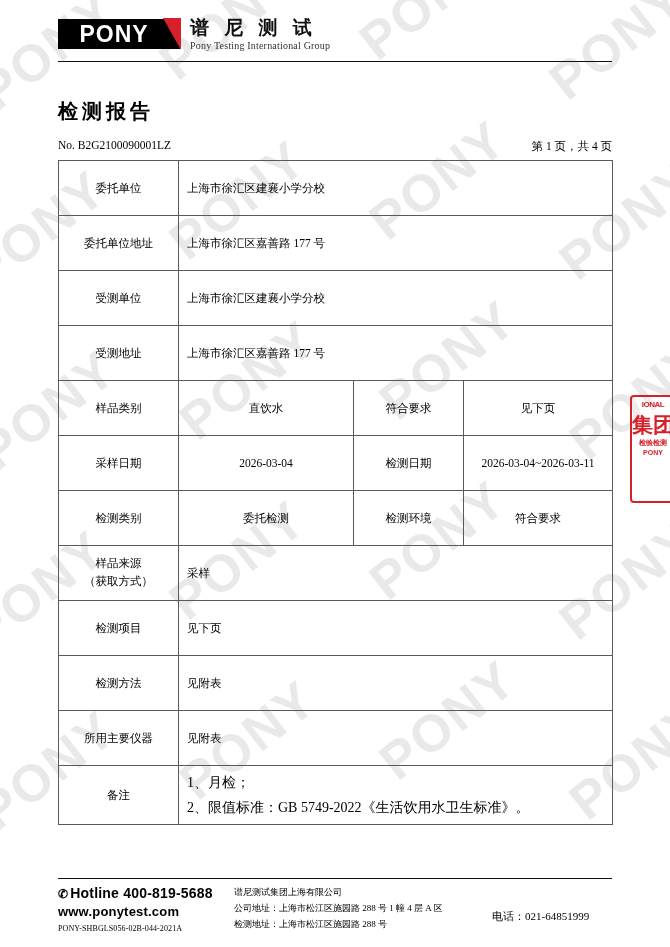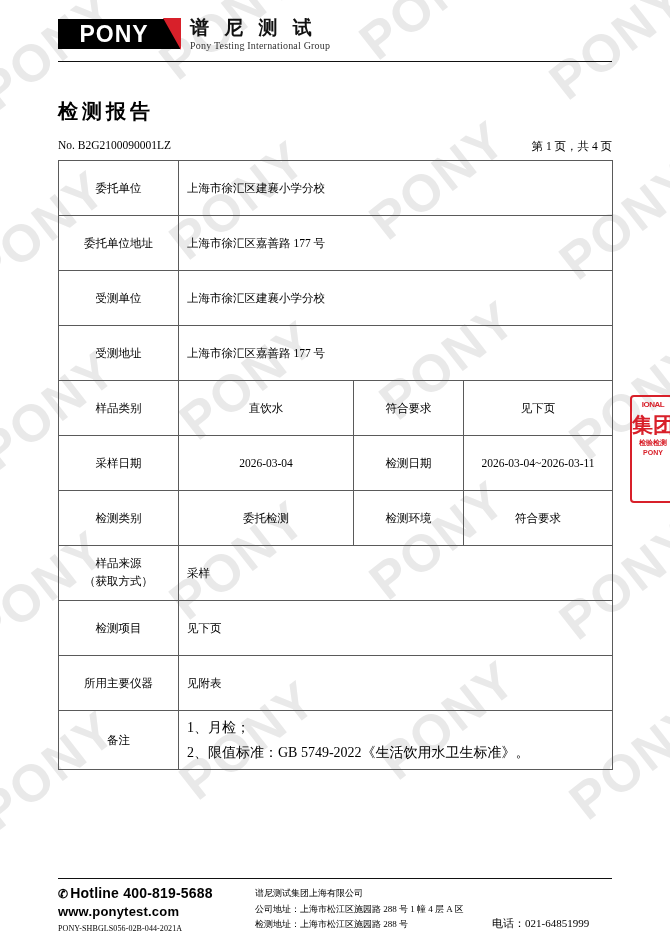--- a/index.html
+++ b/index.html
@@ -171,23 +171,22 @@
     bottom: 14px;
     z-index: 3;
   }
   .hr-bot {
     border: 0;
     border-top: 1.6px solid #111;
     margin: 0 0 6px 0;
   }
   .footer-grid {
     display: flex;
-    align-items: flex-end;
+    align-items: center;
     justify-content: space-between;
-    gap: 21px;
   }
   .f-left {
     width: 170px;
   }
   .hotline {
     font-family: "Liberation Sans", sans-serif;
     font-weight: 700;
     font-size: 14px;
     letter-spacing: .2px;
     white-space: nowrap;
@@ -347,20 +346,24 @@
             <div>（获取方式）</div>
           </div>
         </td>
         <td class="val-l tall2" colspan="3">采样</td>
       </tr>
       <tr>
         <td class="label tall">检测项目</td>
         <td class="val-l tall" colspan="3">见下页</td>
       </tr>
       <tr>
+        <td class="label tall">检测方法</td>
+        <td class="val-l tall" colspan="3">见附表</td>
+      </tr>
+      <tr>
         <td class="label tall">所用主要仪器</td>
         <td class="val-l tall" colspan="3">见附表</td>
       </tr>
       <tr>
         <td class="label tall2">备注</td>
         <td class="val-l tall2" colspan="3">
           <div class="note-list">
             <div>1、月检；</div>
             <div>2、限值标准：GB 5749-2022《生活饮用水卫生标准》。</div>
           </div>

